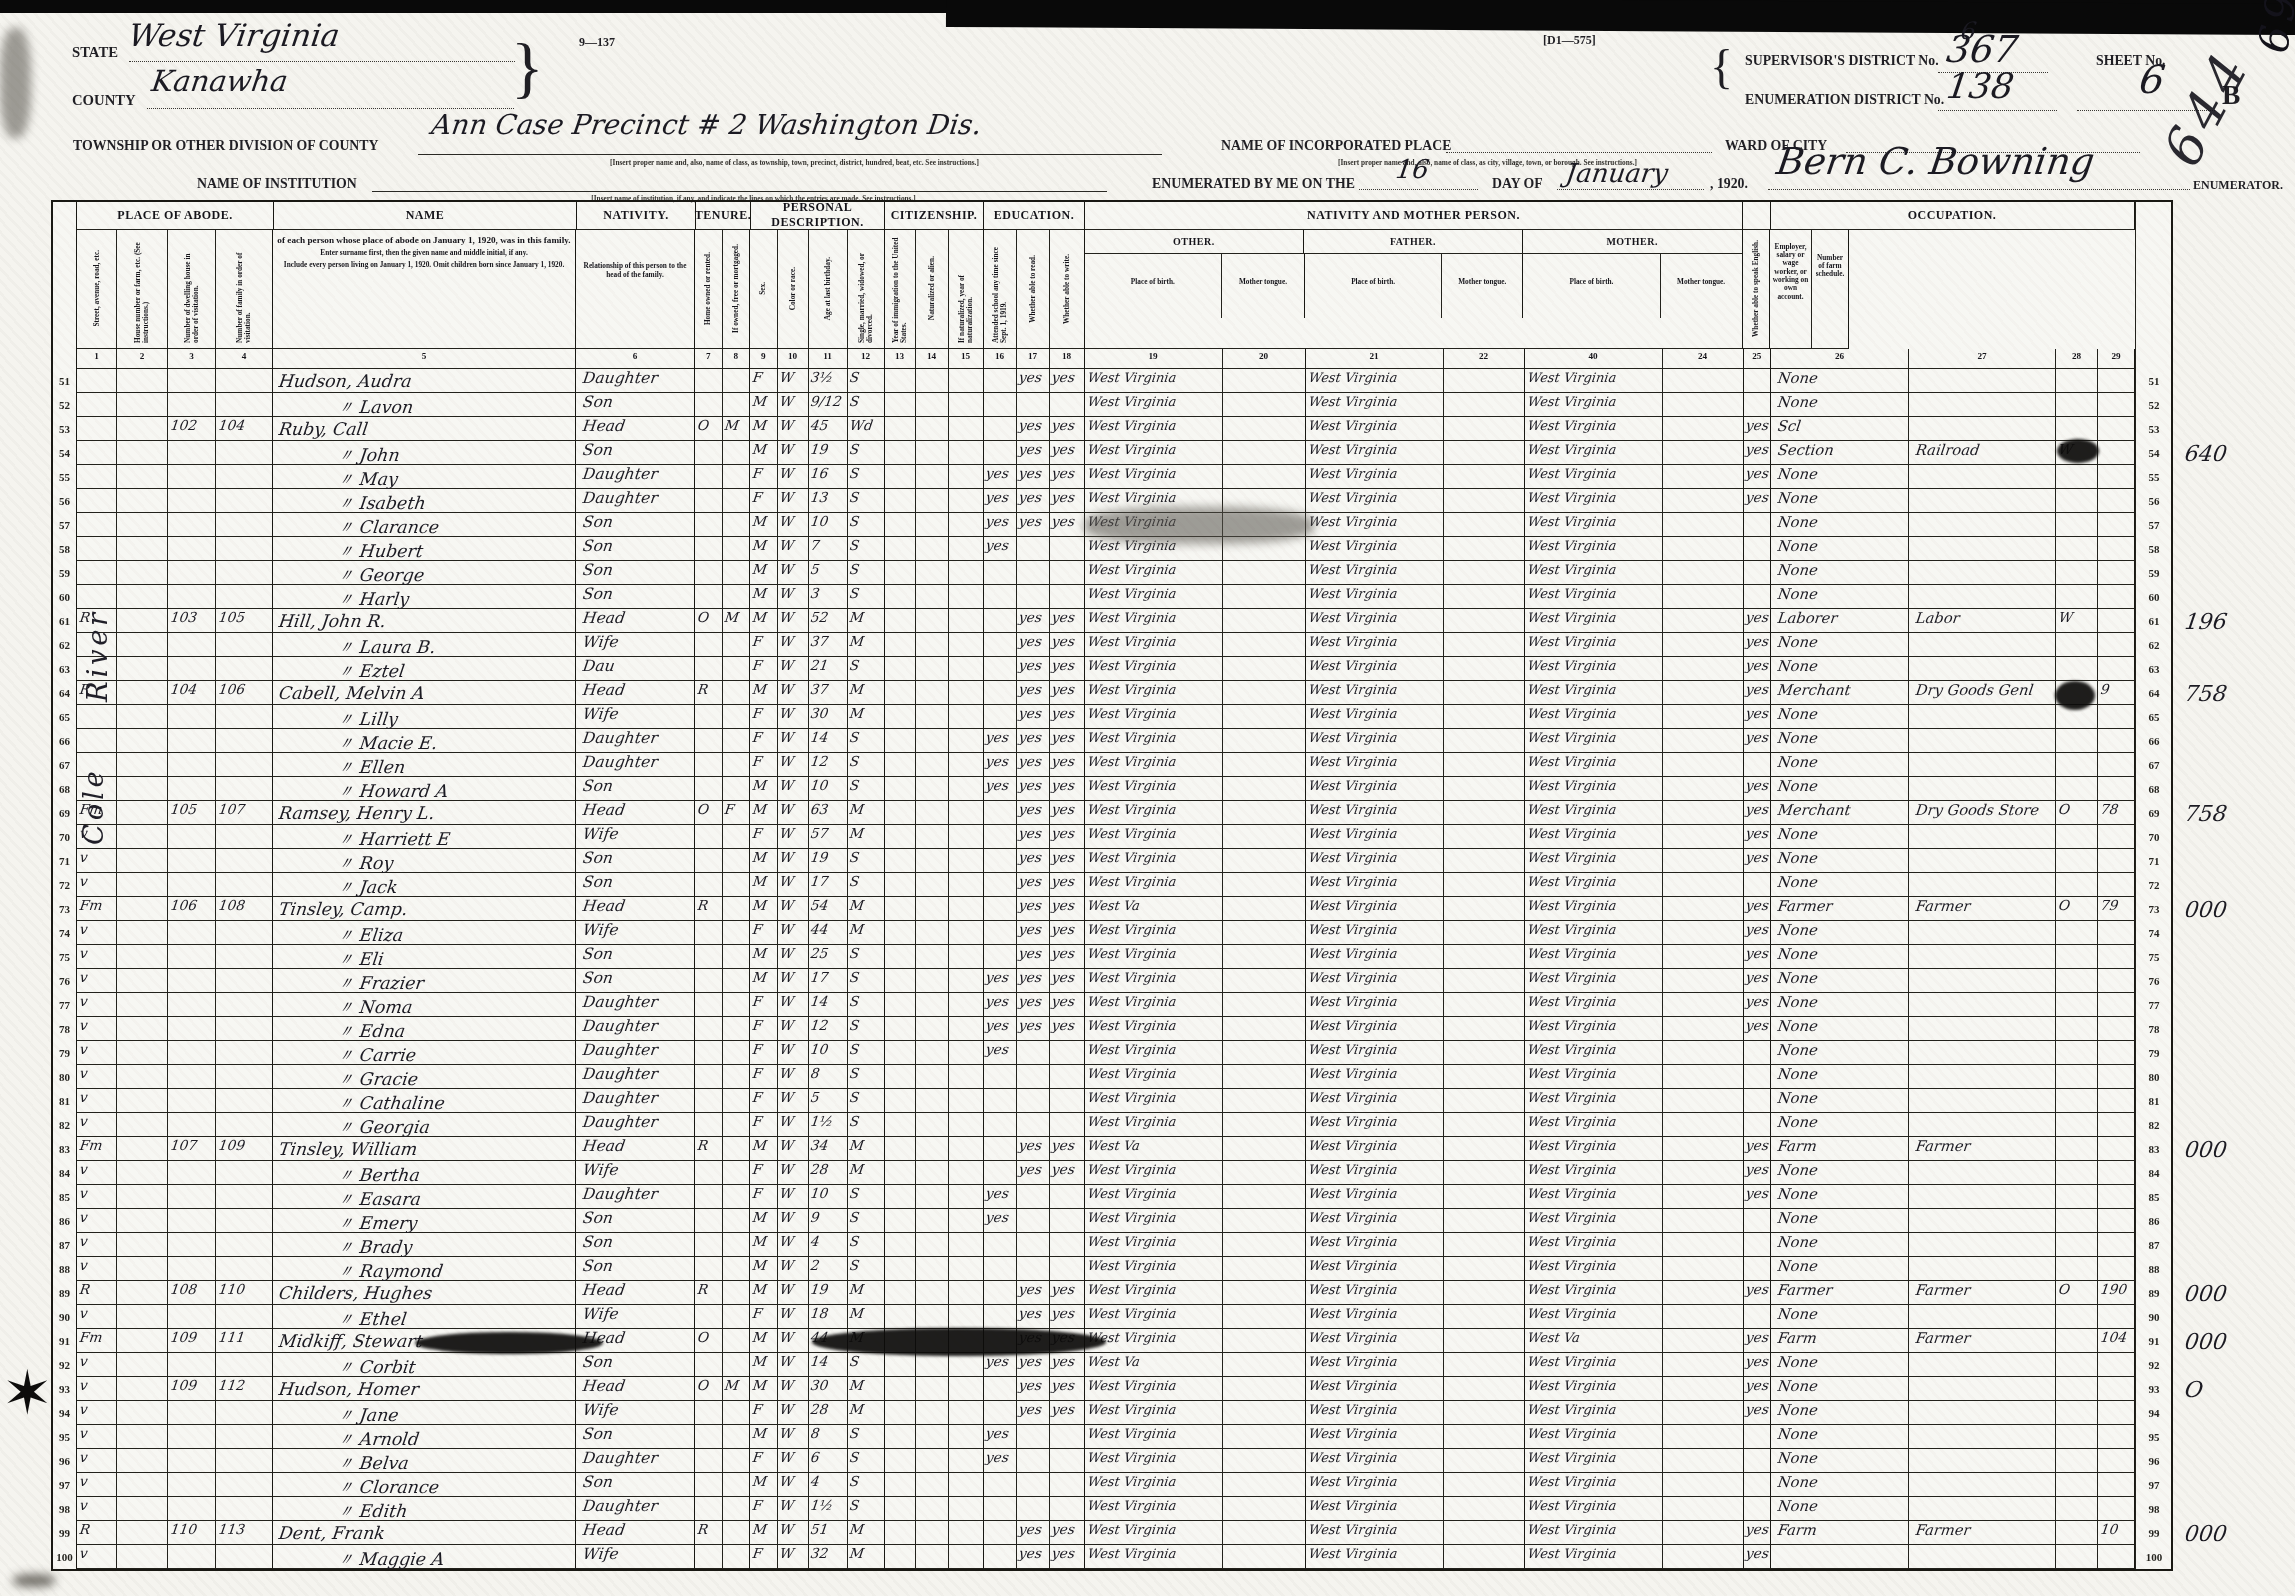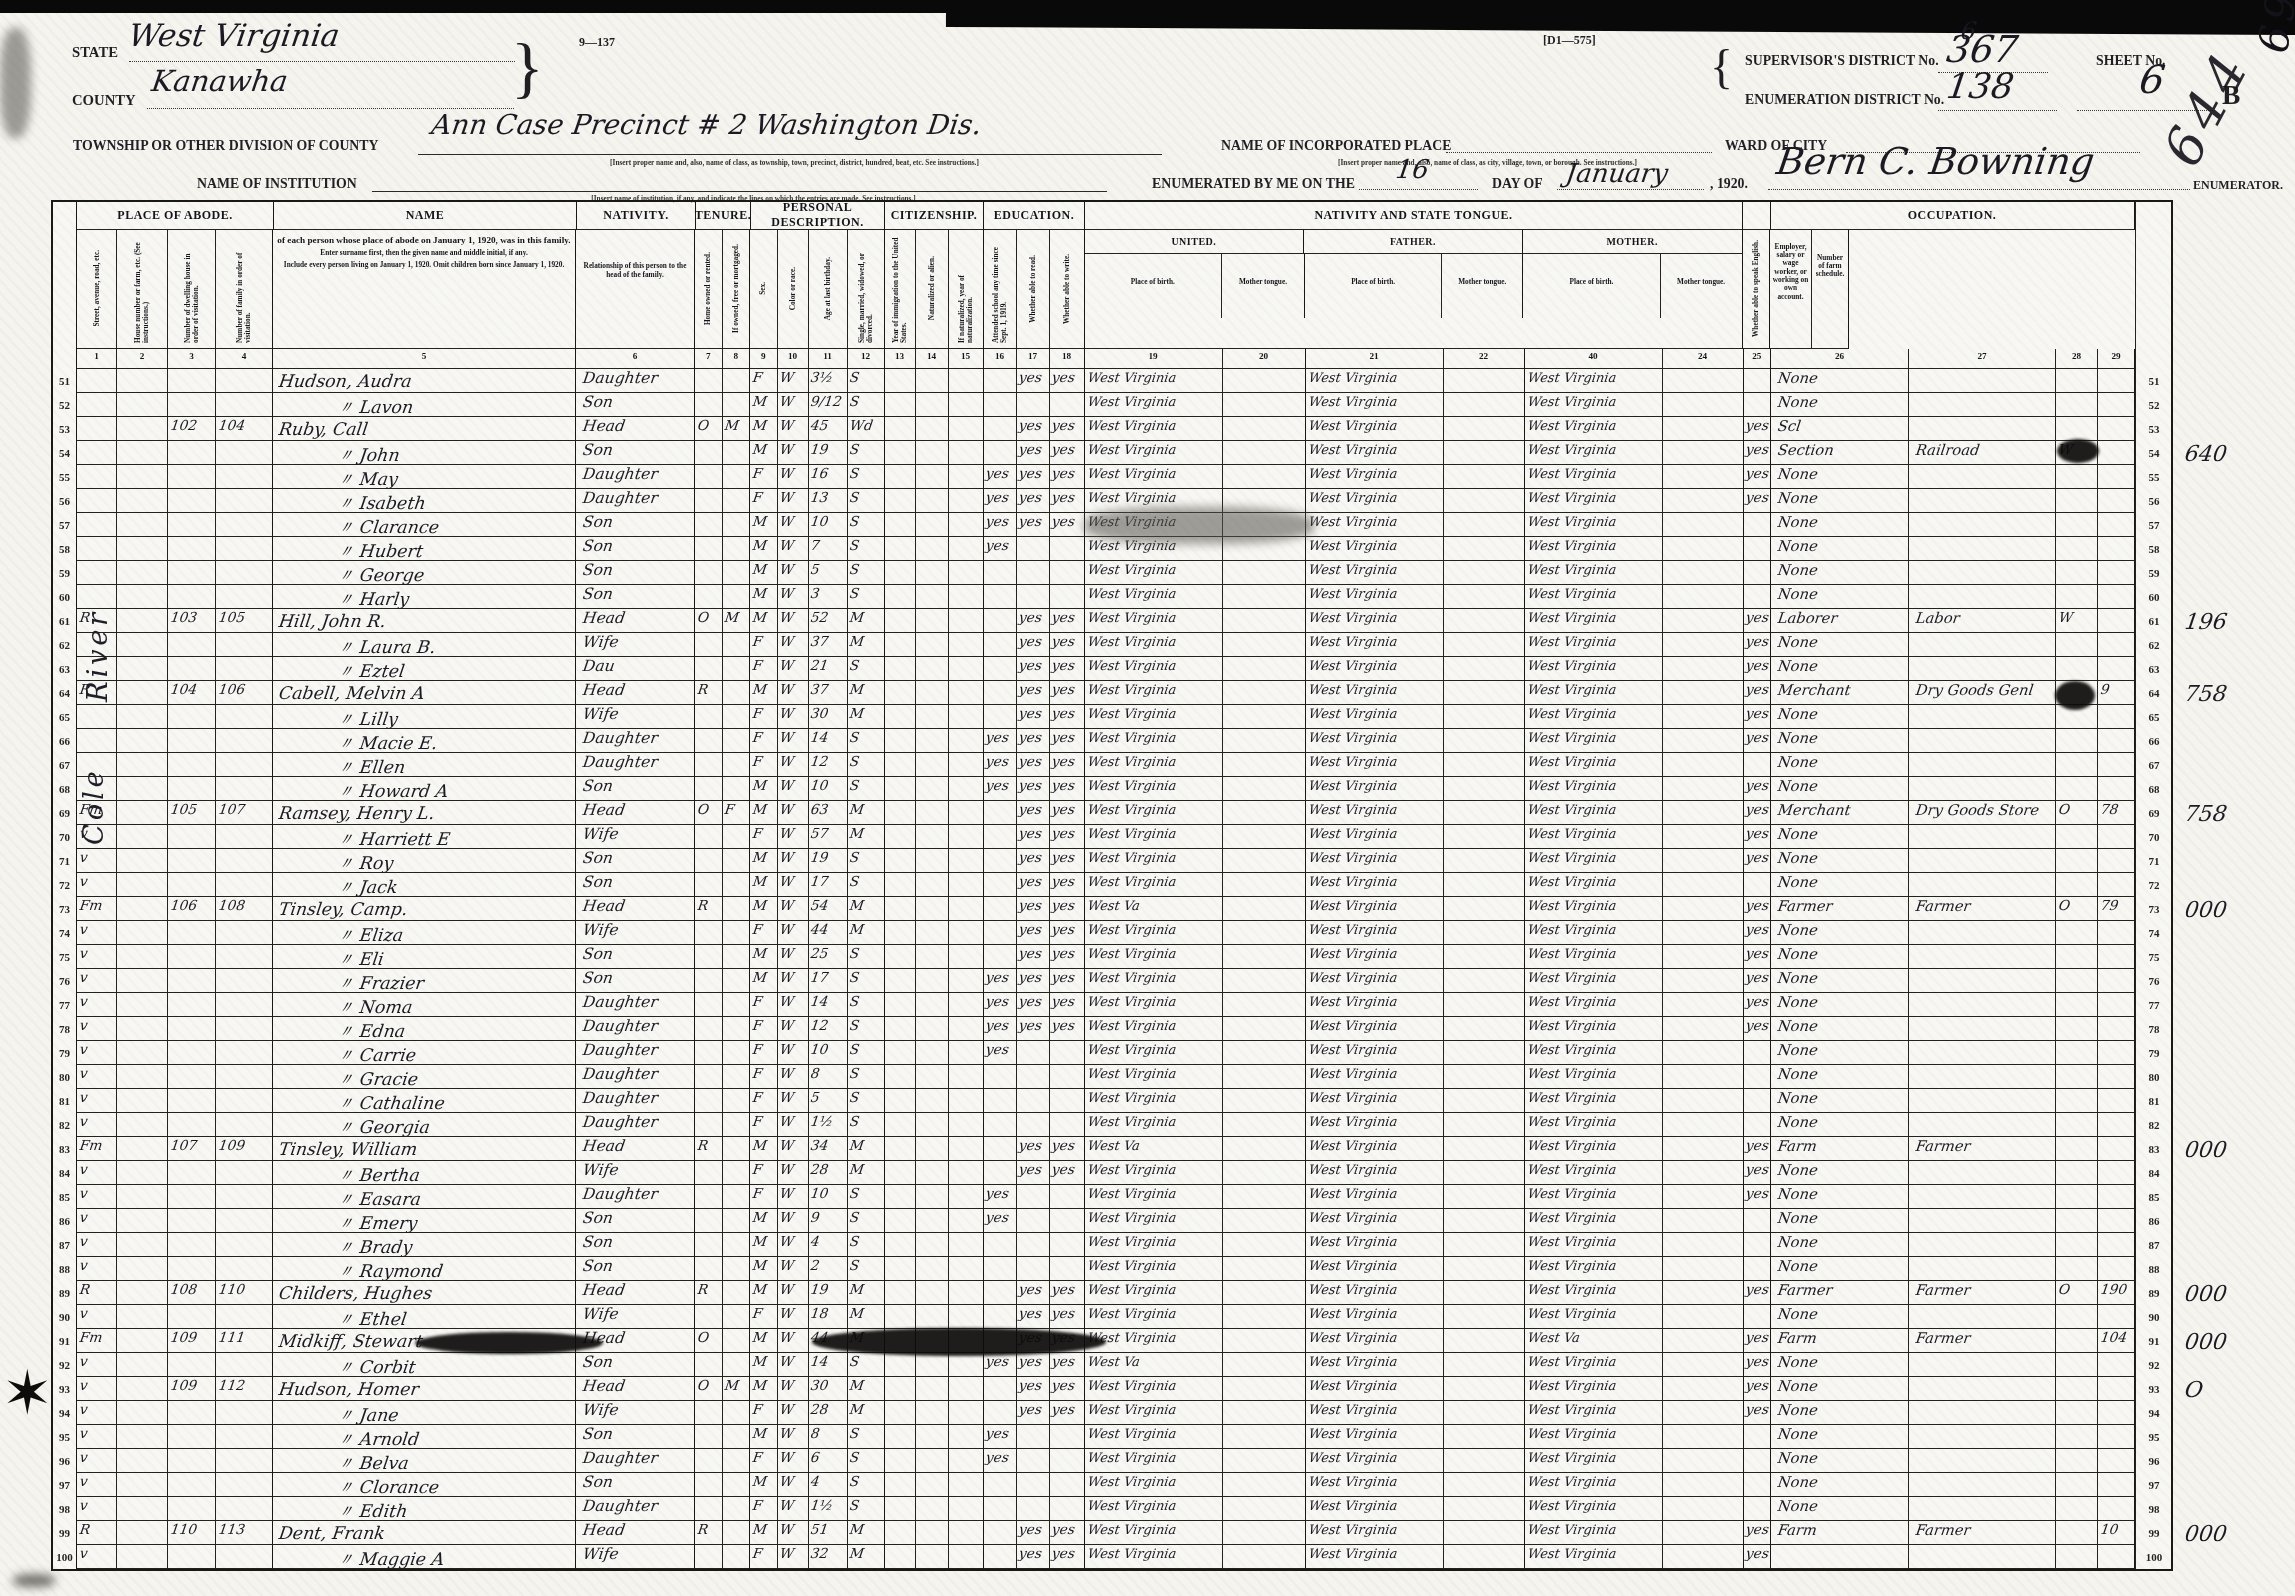--- a/index.html
+++ b/index.html
@@ -122,21 +122,21 @@
             <div class="cell hdr-title heavy" style="width: 134px; height: 27.5px;">
               <span>PERSONAL DESCRIPTION.</span>
             </div>
             <div class="cell hdr-title heavy" style="width: 99px; height: 27.5px;">
               <span>CITIZENSHIP.</span>
             </div>
             <div class="cell hdr-title heavy" style="width: 101px; height: 27.5px;">
               <span>EDUCATION.</span>
             </div>
             <div class="cell hdr-title heavy" style="width: 658px; height: 27.5px;">
-              <span>NATIVITY AND STATE TONGUE.</span>
+              <span>NATIVITY AND MOTHER PERSON.</span>
             </div>
             <div class="cell hdr-title heavy" style="width: 27.5px; height: 27.5px;"></div>
             <div class="cell hdr-title heavy" style="width: 364px; height: 27.5px;">
               <span>OCCUPATION.</span>
             </div>
           </div>
           <div class="trow">
             <div class="cell" style="width: 40px; height: 119px; display: flex;">
               <div class="vert">Street, avenue, road, etc.</div>
             </div>
@@ -188,21 +188,21 @@
               <div class="vert">Attended school any time since Sept. 1, 1919.</div>
             </div>
             <div class="cell" style="width: 33px; height: 119px; display: flex;">
               <div class="vert">Whether able to read.</div>
             </div>
             <div class="cell heavy" style="width: 35px; height: 119px; display: flex;">
               <div class="vert">Whether able to write.</div>
             </div>
             <div class="cell heavy" style="width: 658px; height: 119px; padding: 0px;">
               <div style="display:flex;height:24px;border-bottom:0.9px solid #23221c;box-sizing:border-box;">
-                <div class="hdr-title" style="width:220px;border-right:1.8px solid #191813;box-sizing:border-box;font-size:10px;">UNITED.</div>
+                <div class="hdr-title" style="width:220px;border-right:1.8px solid #191813;box-sizing:border-box;font-size:10px;">OTHER.</div>
                 <div class="hdr-title" style="width:219px;border-right:1.8px solid #191813;box-sizing:border-box;font-size:10px;">FATHER.</div>
                 <div class="hdr-title" style="width:219px;box-sizing:border-box;font-size:10px;">MOTHER.</div>
               </div>
               <div style="display:flex;height:64px;">
                 <div class="smalldesc" style="width:138px;box-sizing:border-box;border-right:0.9px solid #23221c;padding-top:24px;">Place of birth.</div>
                 <div class="smalldesc" style="width:83px;box-sizing:border-box;border-right:1.8px solid #191813;padding-top:24px;">Mother tongue.</div>
                 <div class="smalldesc" style="width:138px;box-sizing:border-box;border-right:0.9px solid #23221c;padding-top:24px;">Place of birth.</div>
                 <div class="smalldesc" style="width:81px;box-sizing:border-box;border-right:1.8px solid #191813;padding-top:24px;">Mother tongue.</div>
                 <div class="smalldesc" style="width:138px;box-sizing:border-box;border-right:0.9px solid #23221c;padding-top:24px;">Place of birth.</div>
                 <div class="smalldesc" style="width:81px;box-sizing:border-box;border-right:none;padding-top:24px;">Mother tongue.</div>

